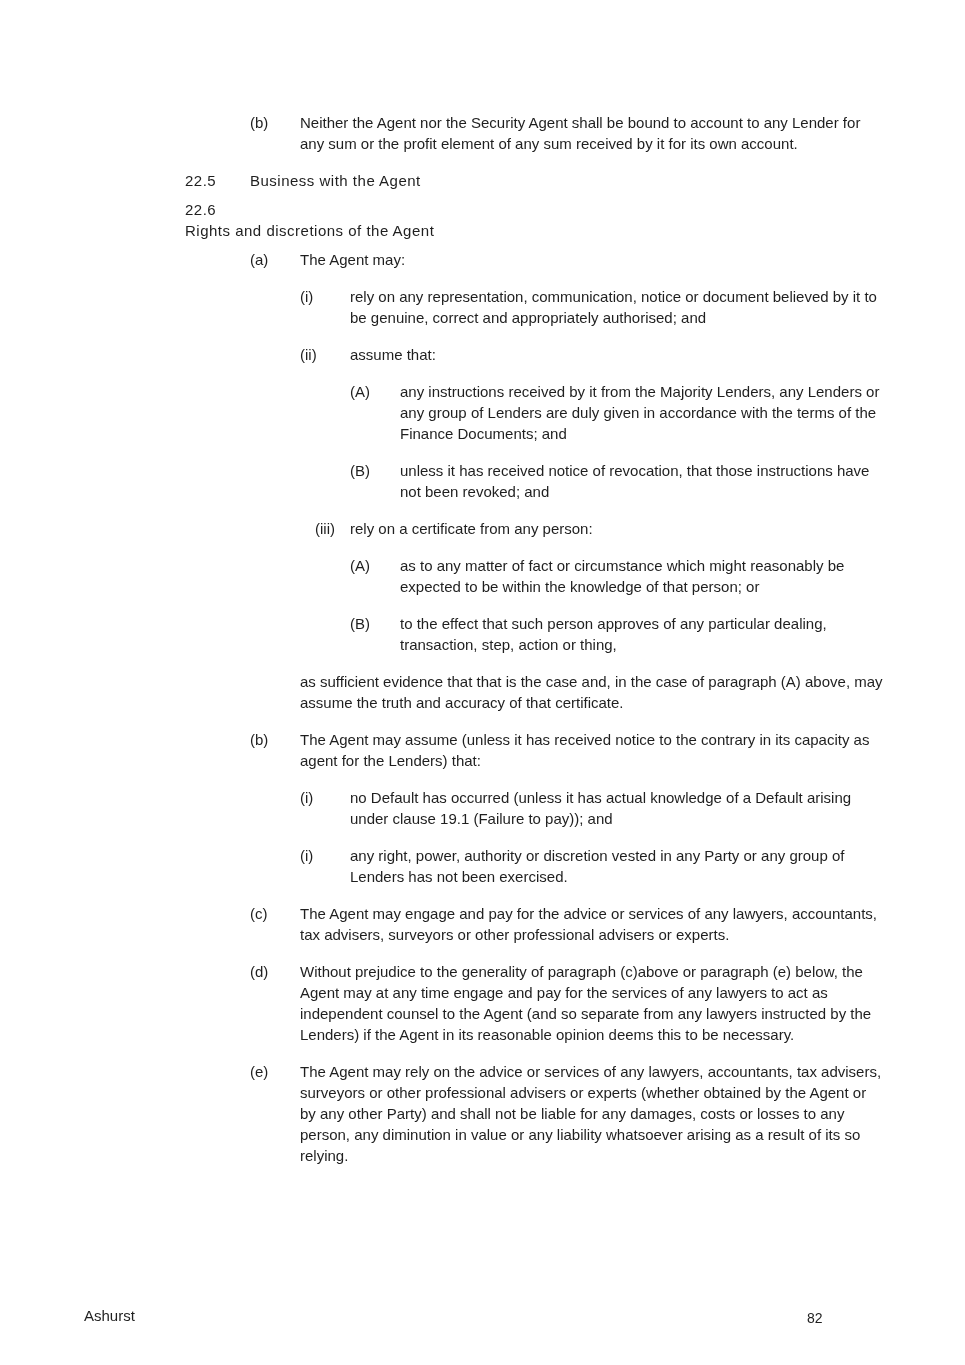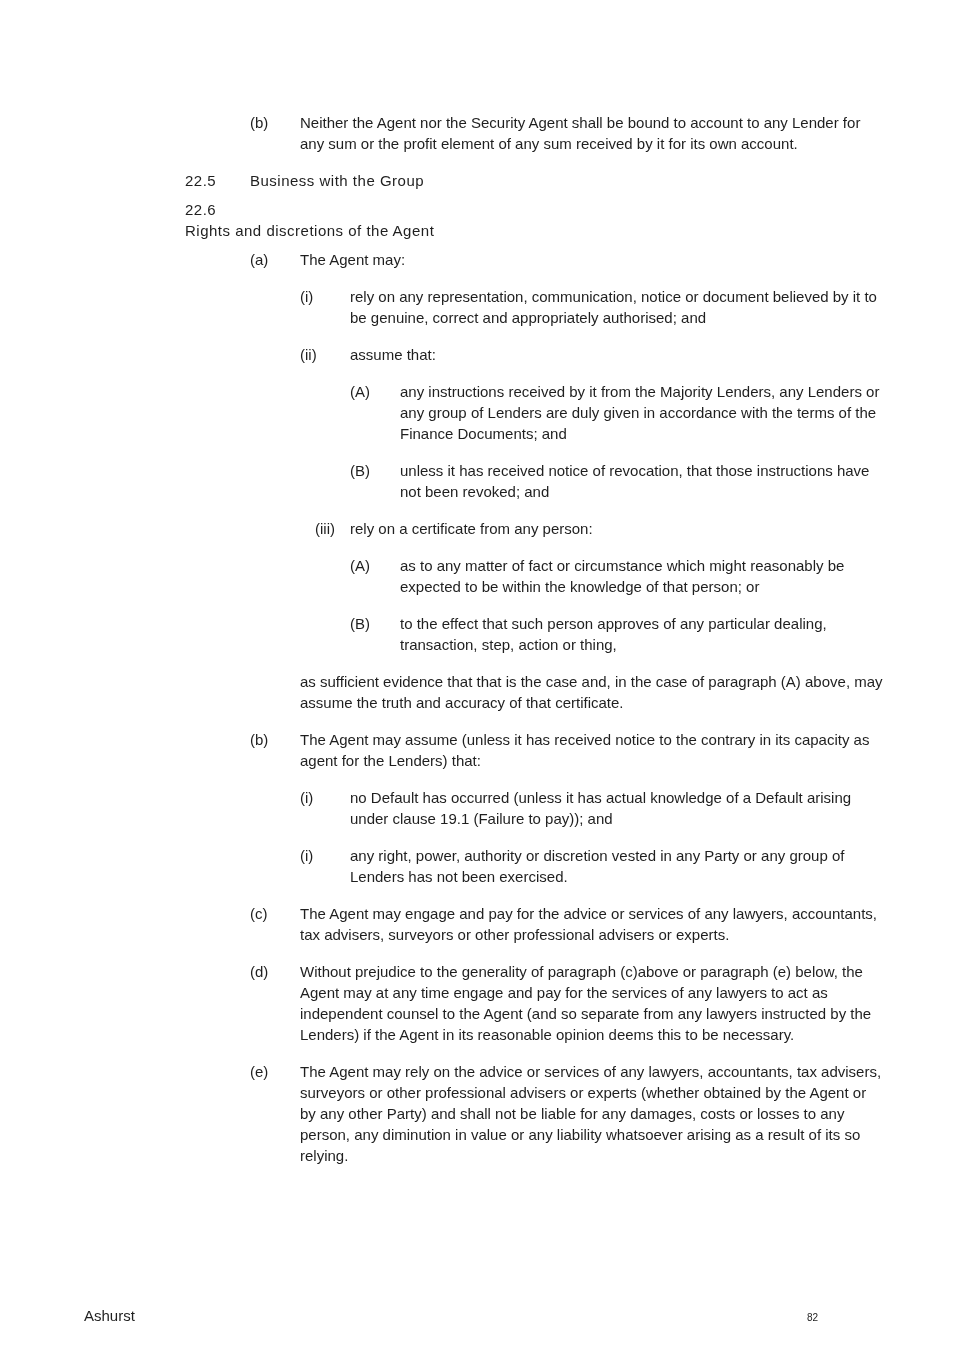--- a/index.html
+++ b/index.html
@@ -19,34 +19,34 @@
     align-items: flex-start;
     font-size: 15px;
     line-height: 21px;
     margin-bottom: 16px;
   }
   .block.heading { margin-bottom: 8px; letter-spacing: 0.5px; }
   .label { flex: 0 0 auto; }
   .text { flex: 1 1 auto; }
   .page-footer { position: absolute; left: 0; right: 0; top: 1306px; height: 40px; }
   .firm { position: absolute; left: 84px; top: 2px; font-size: 15px; line-height: 16px; }
-  .pagenum { position: absolute; left: 807px; top: 6px; font-size: 10px; line-height: 12px; }
+  .pagenum { position: absolute; left: 807px; top: 6px; font-size: 14px; line-height: 12px; }
 </style>
 </head>
 <body>
 
 <main class="page">
   <section class="doc-blocks">
       <div class="block" style="margin-left: 250px;">
         <span class="label" style="width: 50px;">(b)</span>
         <span class="text">Neither the Agent nor the Security Agent shall be bound to account to any Lender for any sum or the profit element of any sum received by it for its own account.</span>
       </div>
       <div class="block heading" style="margin-left: 185px;">
         <span class="label" style="width: 65px;">22.5</span>
-        <span class="text">Business with the Group</span>
+        <span class="text">Business with the Agent</span>
       </div>
       <div class="block heading" style="margin-left: 185px; flex-direction: column;">
         <span class="label" style="width: 65px;">22.6</span>
         <span class="text">Rights and discretions of the Agent</span>
       </div>
       <div class="block" style="margin-left: 250px;">
         <span class="label" style="width: 50px;">(a)</span>
         <span class="text">The Agent may:</span>
       </div>
       <div class="block" style="margin-left: 300px;">

